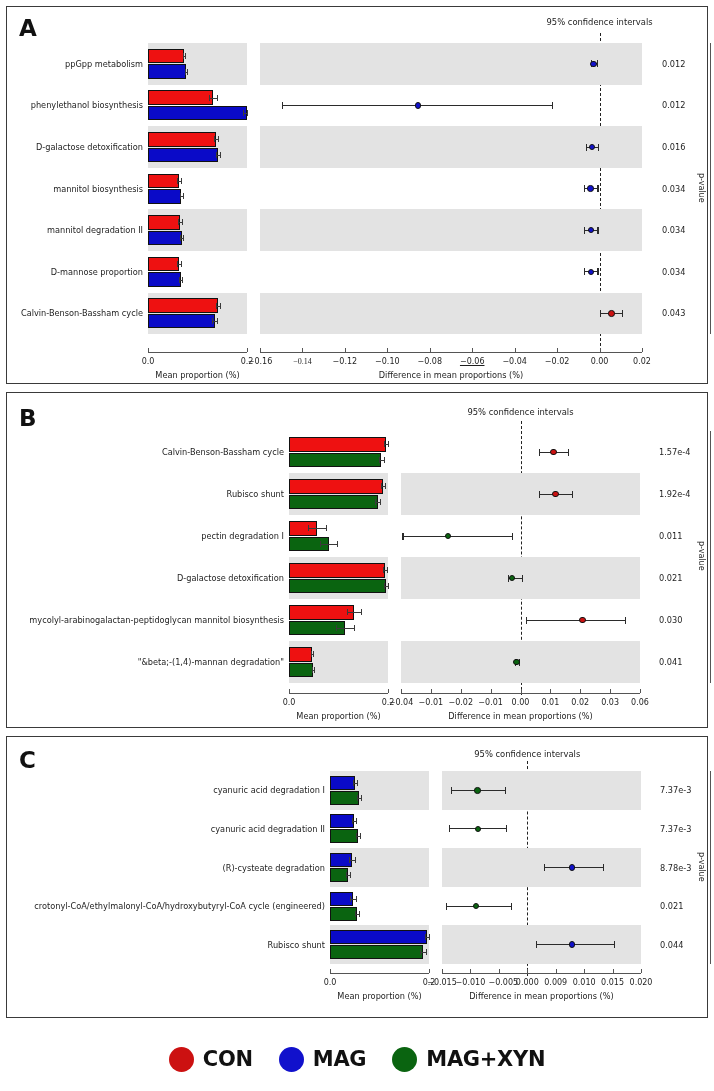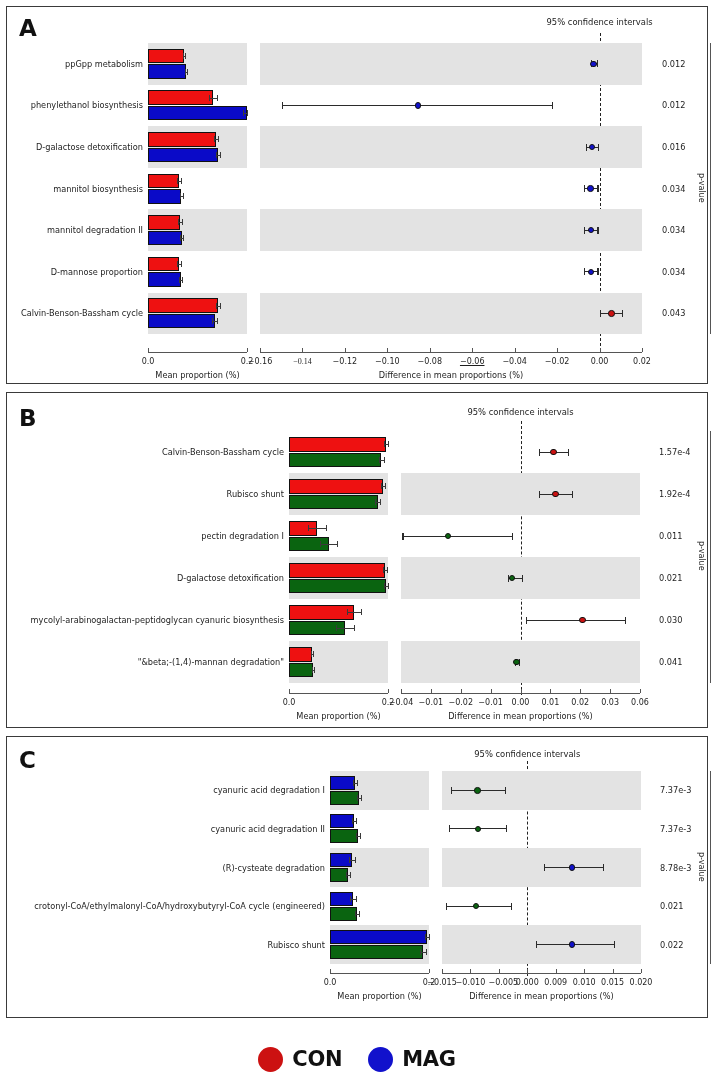--- a/index.html
+++ b/index.html
@@ -255,21 +255,21 @@
       <div class="errcap" style="left: 379.515px; top: 174.25px; height: 6px;"></div>
       <div class="bar xyn" style="left: 282px; top: 185.5px; width: 97.02px; height: 14.5px;"></div>
       <div class="errbar" style="left: 377.04px; top: 192.75px; width: 3.96px;"></div>
       <div class="errcap" style="left: 377.04px; top: 189.75px; height: 6px;"></div>
       <div class="errcap" style="left: 381px; top: 189.75px; height: 6px;"></div>
       <div class="ci-line" style="left: 500.952px; top: 184.5px; width: 14.0412px;"></div>
       <div class="ci-cap" style="left: 500.952px; top: 181.5px;"></div>
       <div class="ci-cap" style="left: 514.994px; top: 181.5px;"></div>
       <div class="ci-dot xyn" style="left: 501.835px; top: 181.7px; width: 6.6px; height: 6.6px;"></div>
       <div class="pval" style="left: 652px; top: 181px;">0.021</div>
-      <div class="cat-label" style="left: 2px; width: 275px; top: 223px;">mycolyl-arabinogalactan-peptidoglycan cyanuric biosynthesis</div>
+      <div class="cat-label" style="left: 2px; width: 275px; top: 223px;">mycolyl-arabinogalactan-peptidoglycan mannitol biosynthesis</div>
       <div class="bar con" style="left: 282px; top: 212px; width: 64.845px; height: 14.5px;"></div>
       <div class="errbar" style="left: 339.915px; top: 219.25px; width: 13.86px;"></div>
       <div class="errcap" style="left: 339.915px; top: 216.25px; height: 6px;"></div>
       <div class="errcap" style="left: 353.775px; top: 216.25px; height: 6px;"></div>
       <div class="bar xyn" style="left: 282px; top: 227.5px; width: 55.935px; height: 14.5px;"></div>
       <div class="errbar" style="left: 328.53px; top: 234.75px; width: 18.81px;"></div>
       <div class="errcap" style="left: 328.53px; top: 231.75px; height: 6px;"></div>
       <div class="errcap" style="left: 347.34px; top: 231.75px; height: 6px;"></div>
       <div class="ci-line" style="left: 518.878px; top: 226.5px; width: 99.185px;"></div>
       <div class="ci-cap" style="left: 518.878px; top: 223.5px;"></div>
@@ -394,21 +394,21 @@
       <div class="errcap" style="left: 417.545px; top: 197.2px; height: 6px;"></div>
       <div class="errcap" style="left: 422px; top: 197.2px; height: 6px;"></div>
       <div class="bar xyn" style="left: 323px; top: 208.2px; width: 93.06px; height: 14px;"></div>
       <div class="errbar" style="left: 413.09px; top: 215.2px; width: 5.94px;"></div>
       <div class="errcap" style="left: 413.09px; top: 212.2px; height: 6px;"></div>
       <div class="errcap" style="left: 419.03px; top: 212.2px; height: 6px;"></div>
       <div class="ci-line" style="left: 528.814px; top: 207.2px; width: 77.8943px;"></div>
       <div class="ci-cap" style="left: 528.814px; top: 204.2px;"></div>
       <div class="ci-cap" style="left: 606.709px; top: 204.2px;"></div>
       <div class="ci-dot mag" style="left: 561.903px; top: 204.4px; width: 6.6px; height: 6.6px;"></div>
-      <div class="pval" style="left: 653px; top: 203.7px;">0.022</div>
+      <div class="pval" style="left: 653px; top: 203.7px;">0.044</div>
       <div class="pval-rule" style="left: 703px; top: 34px; height: 193px;"></div>
       <div class="pval-axis-title" style="left: 699px; top: 114.5px;">p-value</div>
       <div class="axis" style="left: 323px; top: 236px; width: 99px;"></div>
       <div class="tick" style="left: 323px; top: 232px;"></div>
       <div class="ticklabel" style="left: 301px; top: 242px; width: 44px;">0.0</div>
       <div class="tick" style="left: 422px; top: 232px;"></div>
       <div class="ticklabel" style="left: 400px; top: 242px; width: 44px;">0.2</div>
       <div class="axis-title" style="left: 323px; top: 255px; width: 99px;">Mean proportion (%)</div>
       <div class="axis" style="left: 435px; top: 236px; width: 199px;"></div>
       <div class="tick" style="left: 435px; top: 232px;"></div>
@@ -432,15 +432,19 @@
 
   <div class="legend" id="legend-root">
       <div class="legend-item">
         <div class="legend-dot" style="background: rgb(204, 17, 17);"></div>
         <div class="legend-label">CON</div>
       </div>
       <div class="legend-item">
         <div class="legend-dot" style="background: rgb(17, 17, 204);"></div>
         <div class="legend-label">MAG</div>
       </div>
+      <div class="legend-item">
+        <div class="legend-dot" style="background: rgb(10, 100, 16);"></div>
+        <div class="legend-label">MAG+XYN</div>
+      </div>
     </div>
 
 </div>
 
 </body></html>

